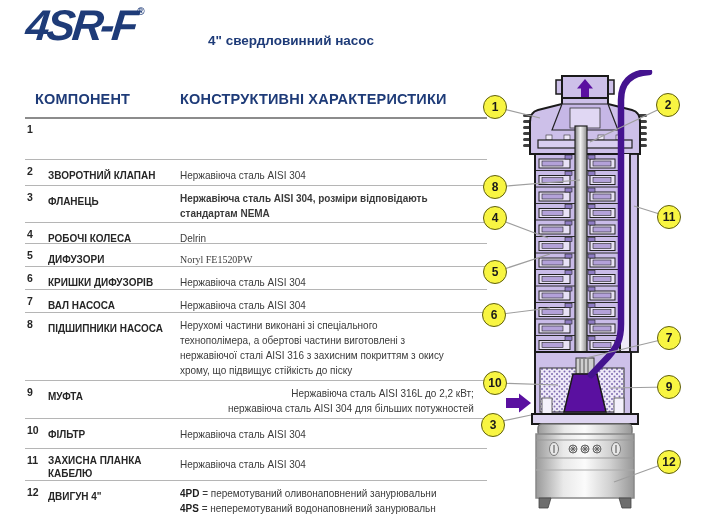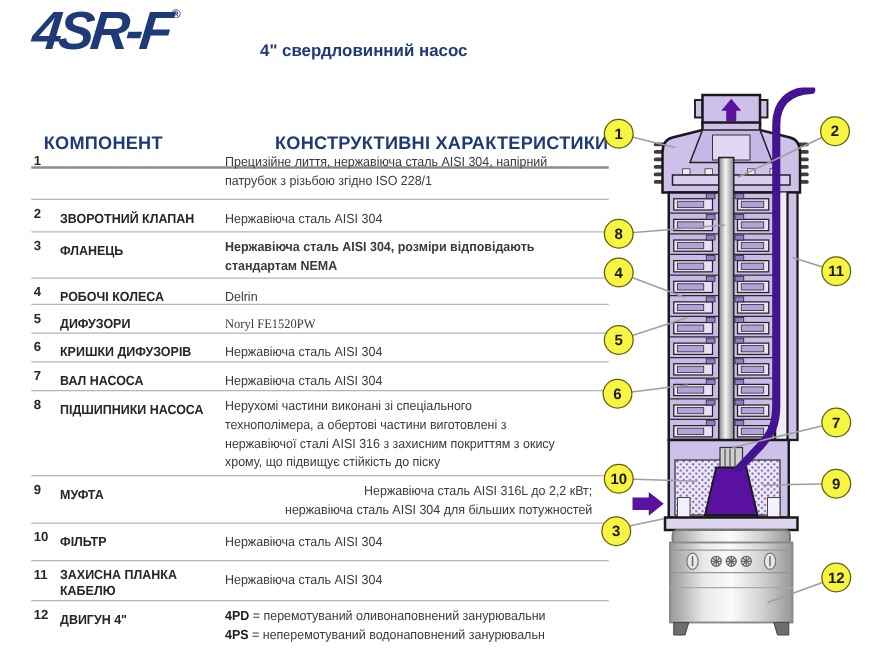--- a/index.html
+++ b/index.html
@@ -12,23 +12,23 @@
   
   .logo{position:absolute;left:26px;top:2px;color:var(--navy);}
   .brand{
     font-size:43px;font-weight:900;font-style:italic;letter-spacing:-3px;
     display:inline-block;transform:skewX(-6deg);line-height:46px;
   }
   .reg{font-size:10px;font-weight:700;vertical-align:top;position:relative;top:4px;left:2px;font-style:normal;}
   .subtitle{position:absolute;left:208px;top:33px;font-size:13.5px;font-weight:700;color:var(--navy);}
   
   .tbl{position:absolute;left:25px;top:88px;width:462px;height:440px;}
-  .thead{position:absolute;left:0;top:16px;width:462px;height:29px;border-bottom:2px solid #8c8c8c;}
+  .thead{position:absolute;left:0;top:0;width:462px;height:29px;border-bottom:2px solid #8c8c8c;}
   .th{position:absolute;top:3px;font-size:14.5px;font-weight:700;color:var(--navy);letter-spacing:0.2px;white-space:nowrap;}
-  .th1{left:10px;} .th2{left:155px;margin-left:40px;}
+  .th1{left:10px;} .th2{left:155px;}
   .row{position:absolute;left:0;width:462px;border-bottom:1px solid var(--rule);}
   .row.norule{border-bottom:none;}
   .cell{position:absolute;top:6px;}
   .num{left:2px;width:20px;font-size:10.5px;font-weight:700;color:#262626;}
   .name{left:23px;width:130px;overflow:hidden;}
   .desc{left:155px;width:307px;overflow:hidden;}
   .fit{display:inline-block;transform:scaleX(0.95);transform-origin:0 0;}
   .name .fit{font-size:10.5px;font-weight:700;color:#262626;line-height:13px;white-space:pre-line;}
   .desc .fit{font-size:10.5px;color:#3a3a3a;line-height:15px;white-space:pre;}
   .desc .line{white-space:pre;}
@@ -51,22 +51,20 @@
 <div class="subtitle">4" свердловинний насос</div>
 
 <div class="tbl">
   <div class="thead">
     <span class="th th1">КОМПОНЕНТ</span>
     <span class="th th2">КОНСТРУКТИВНІ ХАРАКТЕРИСТИКИ</span>
   </div>
   <div id="rows">
       <div class="row" style="top: 29px; height: 42px;">
         <span class="cell num">1</span>
-        <span class="cell desc" style="height: 36px;"><span class="fit">Прецизійне лиття, нержавіюча сталь AISI 304, напірний
-патрубок з різьбою згідно ISO 228/1</span></span>
       </div>
       <div class="row" style="top: 71px; height: 26px;">
         <span class="cell num">2</span>
         <span class="cell name"><span class="fit">ЗВОРОТНИЙ КЛАПАН</span></span>
         <span class="cell desc" style="height: 20px;"><span class="fit">Нержавіюча сталь AISI 304</span></span>
       </div>
       <div class="row" style="top: 97px; height: 37px;">
         <span class="cell num">3</span>
         <span class="cell name"><span class="fit">ФЛАНЕЦЬ</span></span>
         <span class="cell desc" style="height: 31px; font-weight: bold;"><span class="fit">Нержавіюча сталь AISI 304, розміри відповідають

